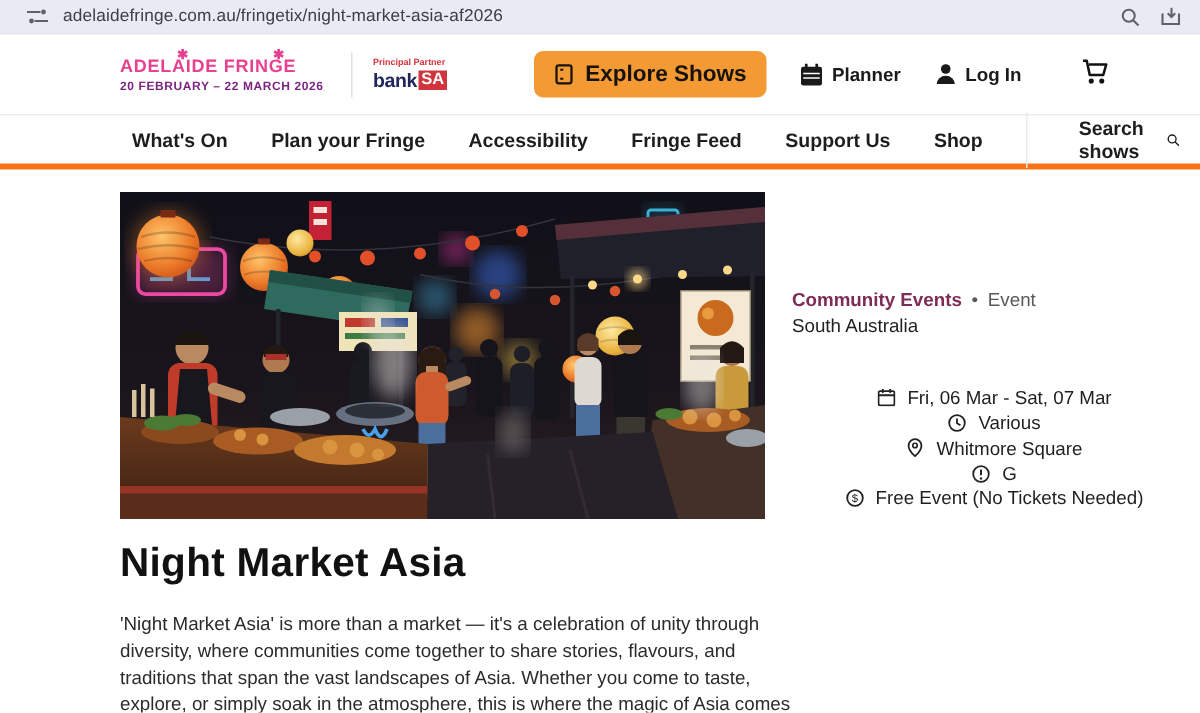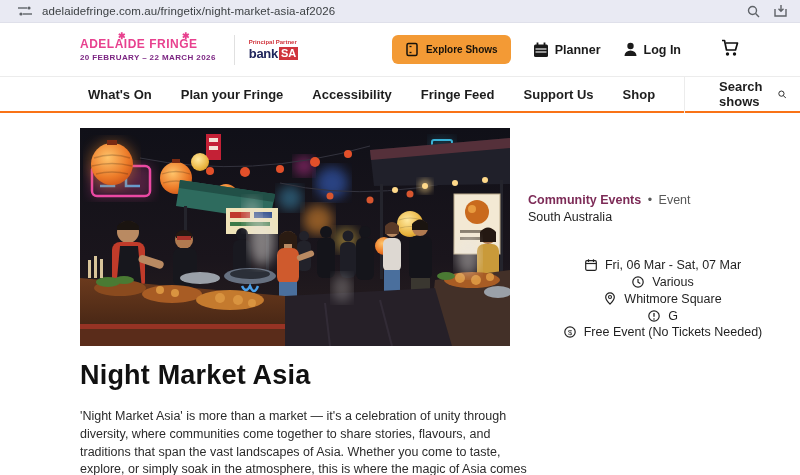--- a/index.html
+++ b/index.html
@@ -23,29 +23,29 @@
   .logo-star.s1 { left:38px; } .logo-star.s2 { left:102px; }
   .logo-dates { font-size:8px; font-weight:700; color:#7b2482; letter-spacing:.4px; margin-top:3px; }
   .partner-sep { width:1px; height:30px; background:#e0e0e0; margin:0 14px 0 18px; }
   .partner-block { line-height:1; }
   .partner-label { font-size:6px; font-weight:700; color:#d0343c; margin-bottom:2px; }
   .partner-name { display:flex; align-items:center; }
   .partner-bank { font-size:13px; font-weight:800; color:#20265c; letter-spacing:-.3px; }
   .partner-sa { font-size:11px; font-weight:800; color:#fff; background:#d0343c; padding:1px 2px; margin-left:1px; }
   .header-actions { margin-left:auto; display:flex; align-items:center; gap:22px; }
   .btn-explore { display:flex; align-items:center; gap:7px; background:#f39a35; border:none;
-    border-radius:6px; padding:7px 13px; font-size:10px; font-weight:700; color:#17120b;
+    border-radius:6px; padding:7px 13px; font-size:15px; font-weight:700; color:#17120b;
     font-family:inherit; cursor:pointer; }
   .hdr-link { display:flex; align-items:center; gap:6px; font-size:12.5px; font-weight:700;
     color:#1a1a1a; cursor:pointer; background:none; border:none; font-family:inherit; }
   .cart-btn { margin-left:18px; margin-right:4px; cursor:pointer; background:none; border:none; }
 
   
   .main-nav { height:37px; display:flex; align-items:center; border-top:1px solid #ececec;
-    border-bottom:2px solid #f97316; padding:0 56px 0 88px; background:#fff; }
+    border-bottom:4px solid #f97316; padding:0 56px 0 88px; background:#fff; }
   .nav-item { font-size:13px; font-weight:700; color:#1d1d1d; margin-right:29px; cursor:pointer; white-space:nowrap; }
   .nav-search { margin-left:auto; display:flex; align-items:center; gap:9px; border-left:1px solid #ececec;
     padding-left:34px; height:37px; cursor:pointer; }
   .nav-search-label { font-size:13px; font-weight:700; color:#1d1d1d; }
 
   
   .content { padding:15px 0 0 80px; }
   .content-row { display:flex; }
   .hero { width:430px; height:218px; flex:0 0 auto; overflow:hidden; background:#14141c; }
   .hero svg { display:block; }

